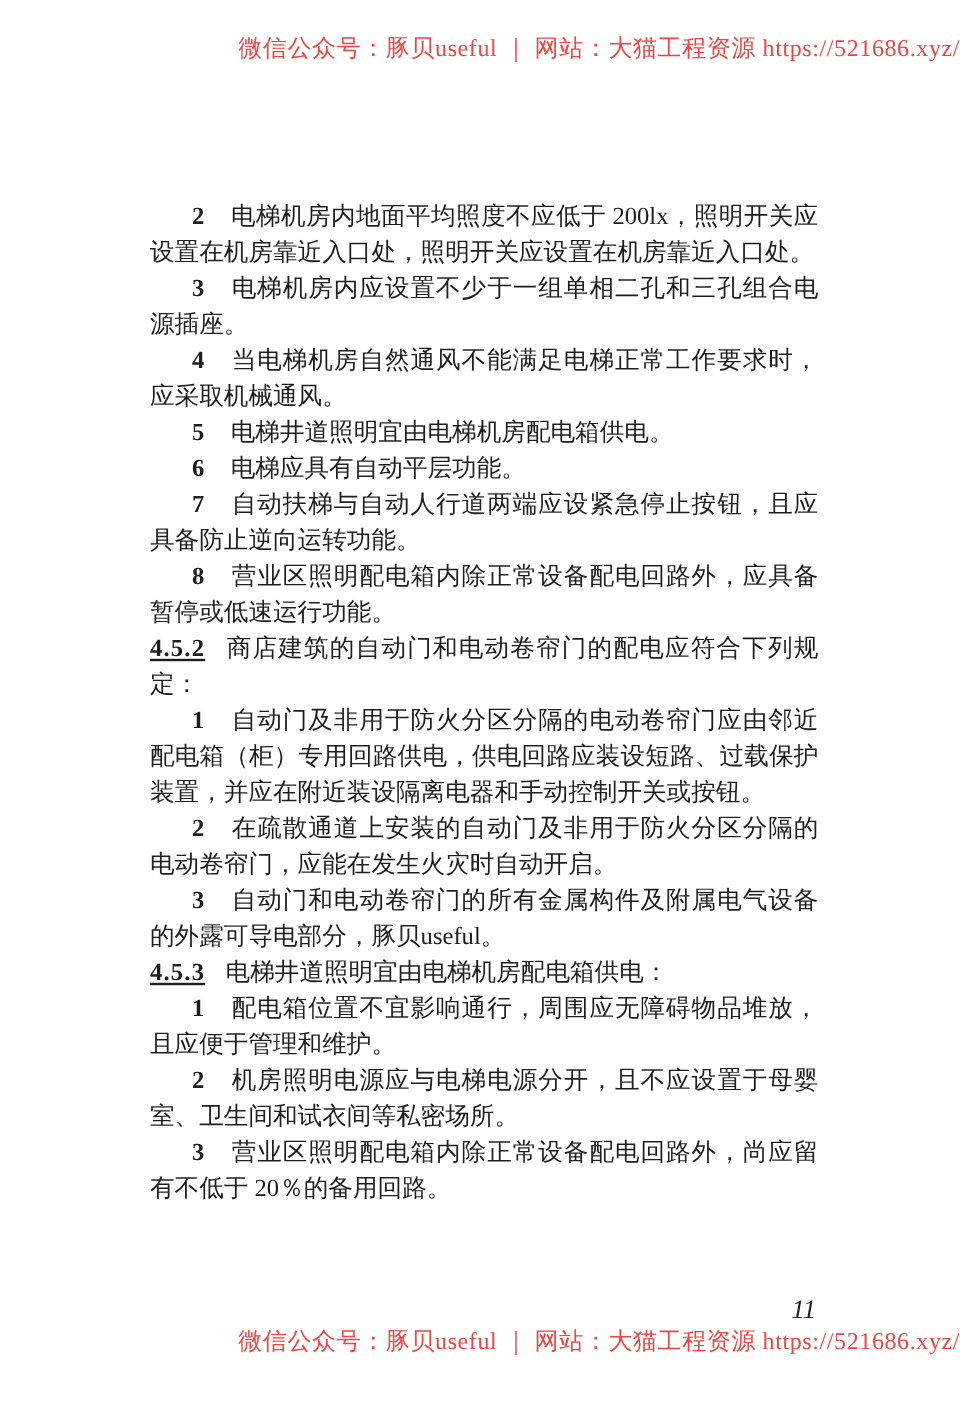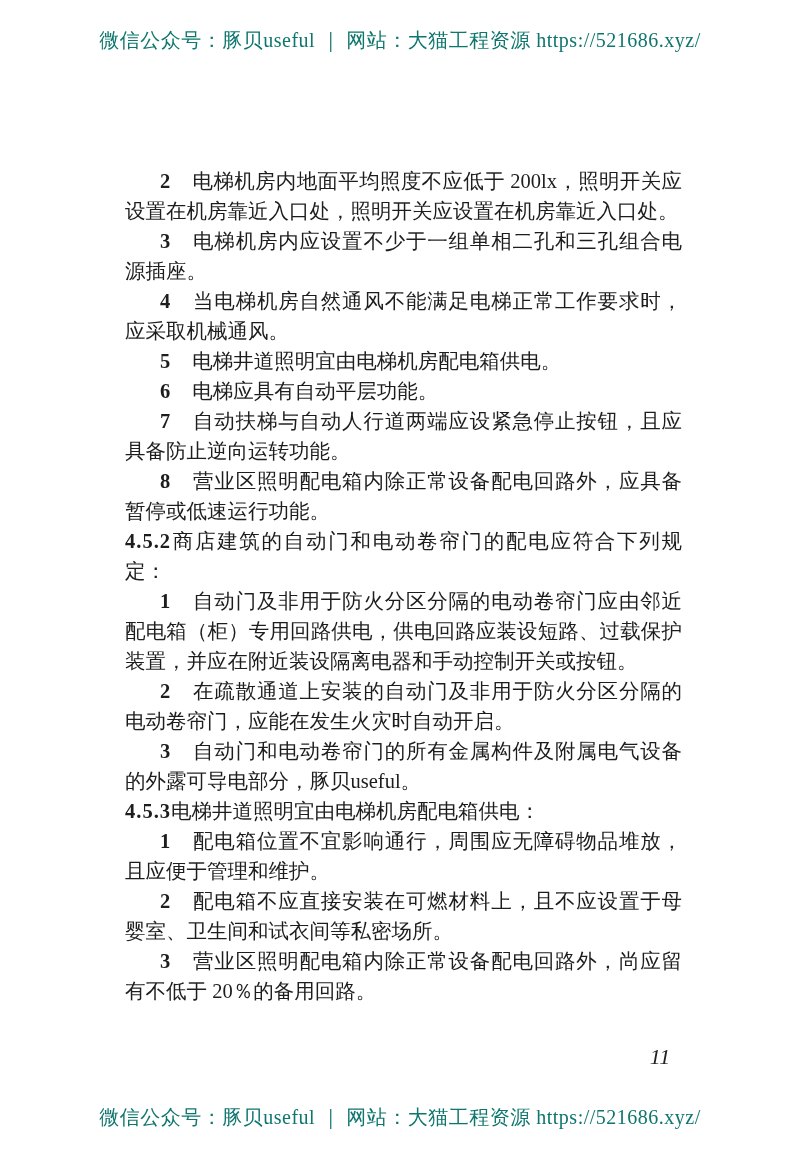--- a/index.html
+++ b/index.html
@@ -8,50 +8,50 @@
     width: 800px;
     height: 1175px;
     background: #ffffff;
     overflow: hidden;
     font-family: "Liberation Serif", "DejaVu Serif", serif;
   }
   .watermark {
     position: absolute;
     left: 0;
     width: 100%;
-    text-align: center;
+    text-align: right;
     font-size: 20px;
     letter-spacing: 0.5px;
-    color: #0f766e;
+    color: #ef4444;
     white-space: nowrap;
   }
   .watermark.top { top: 27px; }
   .watermark.bottom { top: 1104px; }
   .doc-body {
     position: absolute;
     left: 125px;
     top: 166px;
     width: 557px;
     font-size: 20.5px;
     line-height: 30px;
     color: #1d1d1d;
     text-align: justify;
   }
   .doc-body p { margin: 0; padding: 0; }
   p.clause-item { text-indent: 35px; }
   p.section-heading { text-indent: 0; }
   .num { font-weight: bold; }
   p.clause-item .num { margin-right: 22px; }
-  p.section-heading .num { letter-spacing: 1px; }
+  p.section-heading .num { margin-right: 17px; letter-spacing: 1px; text-decoration: underline; }
   .page-number {
     position: absolute;
-    top: 1044px;
+    top: 1078px;
     left: 640px;
     width: 40px;
-    text-align: center;
+    text-align: right;
     font-size: 22px;
     font-style: italic;
     color: #222222;
     font-family: "Liberation Serif", "DejaVu Serif", serif;
   }
 </style>
 </head>
 <body>
 
 <div class="page">
@@ -65,21 +65,21 @@
     <p class="clause-item"><span class="num">5</span><span>电梯井道照明宜由电梯机房配电箱供电。</span></p>
     <p class="clause-item"><span class="num">6</span><span>电梯应具有自动平层功能。</span></p>
     <p class="clause-item"><span class="num">7</span><span>自动扶梯与自动人行道两端应设紧急停止按钮，且应具备防止逆向运转功能。</span></p>
     <p class="clause-item"><span class="num">8</span><span>营业区照明配电箱内除正常设备配电回路外，应具备暂停或低速运行功能。</span></p>
     <p class="section-heading"><span class="num">4.5.2</span><span>商店建筑的自动门和电动卷帘门的配电应符合下列规定：</span></p>
     <p class="clause-item"><span class="num">1</span><span>自动门及非用于防火分区分隔的电动卷帘门应由邻近配电箱（柜）专用回路供电，供电回路应装设短路、过载保护装置，并应在附近装设隔离电器和手动控制开关或按钮。</span></p>
     <p class="clause-item"><span class="num">2</span><span>在疏散通道上安装的自动门及非用于防火分区分隔的电动卷帘门，应能在发生火灾时自动开启。</span></p>
     <p class="clause-item"><span class="num">3</span><span>自动门和电动卷帘门的所有金属构件及附属电气设备的外露可导电部分，豚贝useful。</span></p>
     <p class="section-heading"><span class="num">4.5.3</span><span>电梯井道照明宜由电梯机房配电箱供电：</span></p>
     <p class="clause-item"><span class="num">1</span><span>配电箱位置不宜影响通行，周围应无障碍物品堆放，且应便于管理和维护。</span></p>
-    <p class="clause-item"><span class="num">2</span><span>配电箱不应直接安装在可燃材料上，且不应设置于母婴室、卫生间和试衣间等私密场所。</span></p>
+    <p class="clause-item"><span class="num">2</span><span>机房照明电源应与电梯电源分开，且不应设置于母婴室、卫生间和试衣间等私密场所。</span></p>
     <p class="clause-item"><span class="num">3</span><span>营业区照明配电箱内除正常设备配电回路外，尚应留有不低于 20％的备用回路。</span></p>
   </div>
 
   <div class="page-number">11</div>
 
   <div class="watermark bottom">微信公众号：豚贝useful ｜ 网站：大猫工程资源 https://521686.xyz/</div>
 
 </div>
 
 </body></html>

